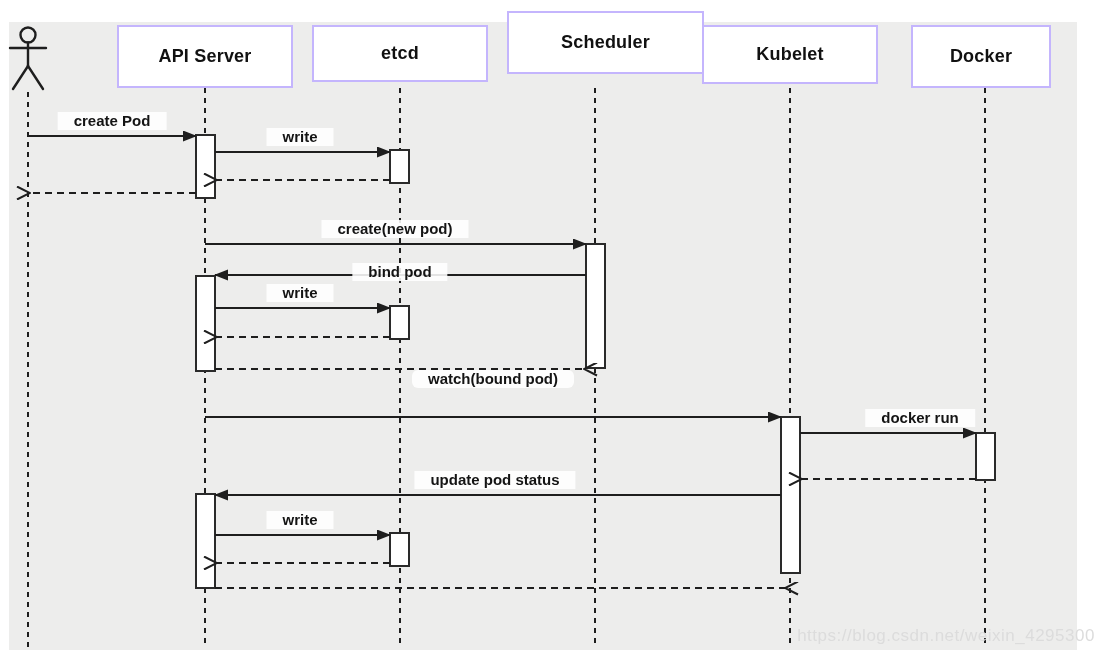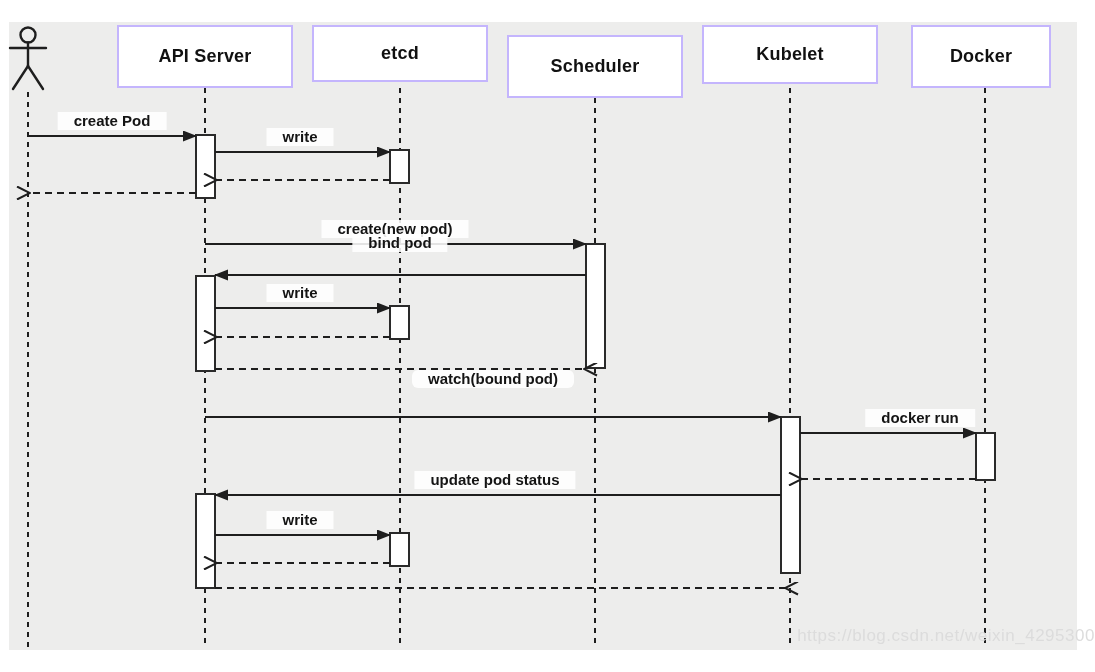--- a/index.html
+++ b/index.html
@@ -105,35 +105,35 @@
         <line x1="215" y1="588" x2="787" y2="588" stroke="#1e1e1e" stroke-width="2" stroke-dasharray="7,5" marker-end="url(#arrow-open)"></line>
       </g>
   </svg>
   <div id="participants-layer">
       <div class="participant-box" style="left: 117px; top: 25px; width: 176px; height: 63px;">
         <span>API Server</span>
       </div>
       <div class="participant-box" style="left: 312px; top: 25px; width: 176px; height: 57px;">
         <span>etcd</span>
       </div>
-      <div class="participant-box" style="left: 507px; top: 35px; width: 176px; height: 63px;">
+      <div class="participant-box" style="left: 507px; top: 11px; width: 197px; height: 63px;">
         <span>Scheduler</span>
       </div>
       <div class="participant-box" style="left: 702px; top: 25px; width: 176px; height: 59px;">
         <span>Kubelet</span>
       </div>
       <div class="participant-box" style="left: 897px; top: 25px; width: 140px; height: 63px; margin-left: 14px;">
         <span>Docker</span>
       </div>
     </div>
   <div id="labels-layer">
       <div class="msg-label" style="left: 112px; top: 112px;">create Pod</div>
       <div class="msg-label" style="left: 300px; top: 128px;">write</div>
       <div class="msg-label" style="left: 395px; top: 220px;">create(new pod)</div>
-      <div class="msg-label" style="left: 400px; top: 234px;">bind pod</div>
+      <div class="msg-label" style="left: 400px; top: 263px;">bind pod</div>
       <div class="msg-label" style="left: 300px; top: 284px;">write</div>
       <div class="msg-label" style="left: 493px; top: 370px; border-radius: 6px;">watch(bound pod)</div>
       <div class="msg-label" style="left: 920px; top: 409px;">docker run</div>
       <div class="msg-label" style="left: 495px; top: 471px;">update pod status</div>
       <div class="msg-label" style="left: 300px; top: 511px;">write</div>
     </div>
   <div id="watermark">https://blog.csdn.net/weixin_42953006</div>
 </div>
 
 </body></html>

